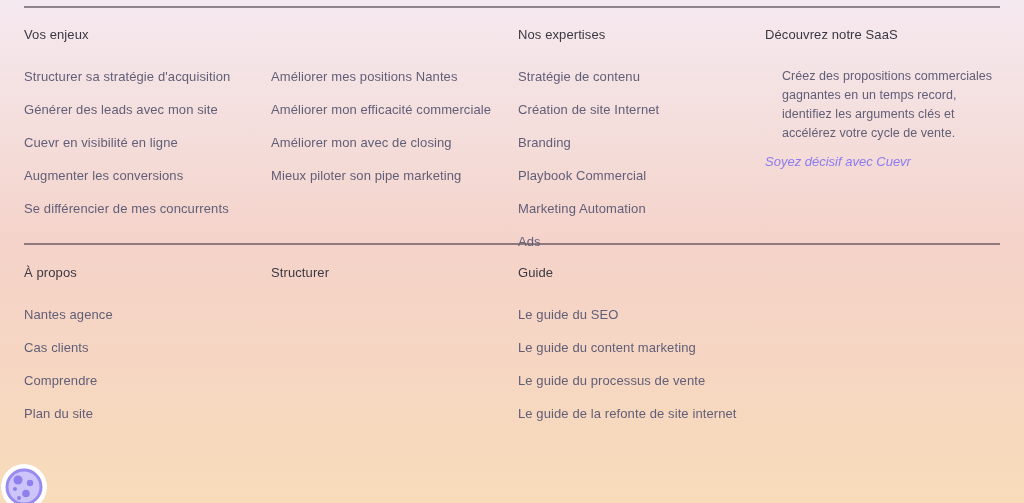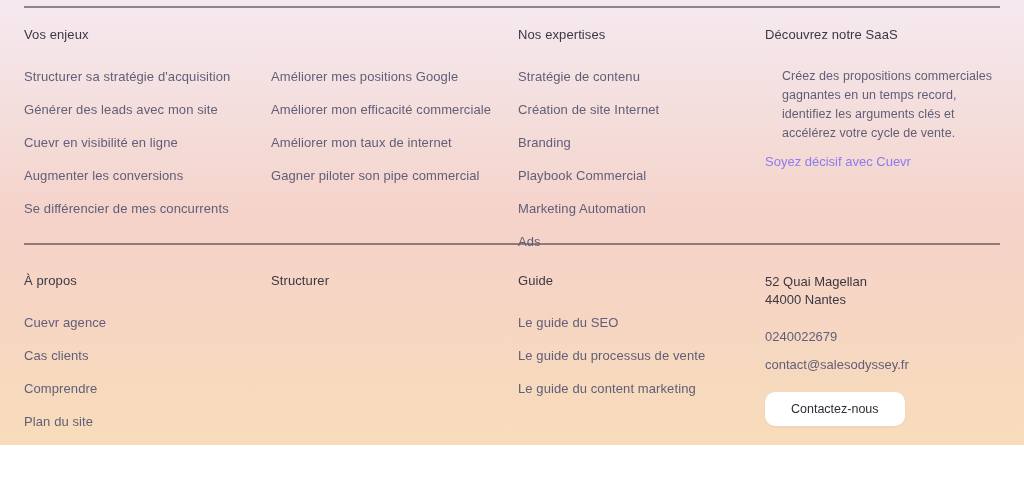--- a/index.html
+++ b/index.html
@@ -4,21 +4,21 @@
 <style>
   * { box-sizing: border-box; }
   html, body { margin: 0; padding: 0; }
   body {
     font-family: "Liberation Sans", sans-serif;
     width: 1024px;
   }
   .footer {
     position: relative;
     width: 1024px;
-    height: 445px;
+    height: 503px;
     overflow: hidden;
     background: linear-gradient(to bottom,
       #f5e9f0 0%,
       #f4ddda 28%,
       #f5d3ca 48%,
       #f6d6c2 72%,
       #f8dcba 100%);
   }
   .rule {
     height: 2px;
@@ -30,21 +30,21 @@
     margin: 0 24px;
     display: grid;
     grid-template-columns: repeat(4, 1fr);
     column-gap: 12px;
   }
   .section-top {
     height: 235px;
     padding-top: 19px;
   }
   .section-bottom {
-    padding-top: 28px;
+    padding-top: 20px;
   }
   .col-title {
     margin: 0 0 24px 0;
     font-size: 13px;
     line-height: 16px;
     font-weight: 500;
     color: #3b3842;
     letter-spacing: 0.1px;
   }
   .col-offset { padding-top: 40px; }
@@ -69,20 +69,21 @@
     line-height: 19px;
     color: #615e77;
     letter-spacing: 0.05px;
   }
   .saas-cta {
     font-size: 13px;
     line-height: 13px;
     color: #8b7cf0;
     text-decoration: none;
     cursor: pointer;
+    font-style: italic;
   }
   .address {
     font-size: 13px;
     line-height: 17.5px;
     color: #3b3842;
     margin: 0 0 22px 0;
   }
   .contact-line {
     display: block;
     font-size: 13px;
@@ -129,24 +130,24 @@
         <li><a href="#" class="flink">Structurer sa stratégie d'acquisition</a></li>
         <li><a href="#" class="flink">Générer des leads avec mon site</a></li>
         <li><a href="#" class="flink">Cuevr en visibilité en ligne</a></li>
         <li><a href="#" class="flink">Augmenter les conversions</a></li>
         <li><a href="#" class="flink">Se différencier de mes concurrents</a></li>
       </ul>
     </div>
 
     <div class="col-offset">
       <ul class="link-list">
-        <li><a href="#" class="flink">Améliorer mes positions Google</a></li>
+        <li><a href="#" class="flink">Améliorer mes positions Nantes</a></li>
         <li><a href="#" class="flink">Améliorer mon efficacité commerciale</a></li>
-        <li><a href="#" class="flink">Améliorer mon taux de internet</a></li>
-        <li><a href="#" class="flink">Gagner piloter son pipe commercial</a></li>
+        <li><a href="#" class="flink">Améliorer mon avec de closing</a></li>
+        <li><a href="#" class="flink">Mieux piloter son pipe marketing</a></li>
       </ul>
     </div>
 
     <div>
       <h3 class="col-title">Nos expertises</h3>
       <ul class="link-list">
         <li><a href="#" class="flink">Stratégie de contenu</a></li>
         <li><a href="#" class="flink">Création de site Internet</a></li>
         <li><a href="#" class="flink">Branding</a></li>
         <li><a href="#" class="flink">Playbook Commercial</a></li>
@@ -163,49 +164,41 @@
 
   </div>
 
   <div class="rule"></div>
 
   <div class="section section-bottom">
 
     <div>
       <h3 class="col-title">À propos</h3>
       <ul class="link-list">
-        <li><a href="#" class="flink">Cuevr agence</a></li>
+        <li><a href="#" class="flink">Nantes agence</a></li>
         <li><a href="#" class="flink">Cas clients</a></li>
         <li><a href="#" class="flink">Comprendre</a></li>
         <li><a href="#" class="flink">Plan du site</a></li>
       </ul>
     </div>
 
     <div>
       <h3 class="col-title">Structurer</h3>
     </div>
 
     <div>
       <h3 class="col-title">Guide</h3>
       <ul class="link-list">
         <li><a href="#" class="flink">Le guide du SEO</a></li>
+        <li><a href="#" class="flink">Le guide du content marketing</a></li>
         <li><a href="#" class="flink">Le guide du processus de vente</a></li>
-        <li><a href="#" class="flink">Le guide du content marketing</a></li>
-      </ul>
-    </div>
-
-    <div>
-      <div class="address">
-        <div>52 Quai Magellan</div>
-        <div>44000 Nantes</div>
-      </div>
-      <a href="#" class="contact-line">0240022679</a>
-      <a href="#" class="contact-line">contact@salesodyssey.fr</a>
-      <button class="contact-btn">Contactez-nous</button>
-    </div>
+        <li><a href="#" class="flink">Le guide de la refonte de site internet</a></li>
+      </ul>
+    </div>
+
 
   </div>
 
   <div class="cookie-widget">
     <svg width="46" height="46" viewBox="0 0 46 46">
       <circle cx="23" cy="23" r="23" fill="#ffffff"></circle>
       <circle cx="23" cy="23" r="17" fill="#cdc5f9" stroke="#998af0" stroke-width="3"></circle>
       <circle cx="17" cy="16" r="4.5" fill="#8f80ee"></circle>
       <circle cx="29" cy="19" r="3.2" fill="#8f80ee"></circle>
       <circle cx="14" cy="25" r="2" fill="#8f80ee"></circle>

